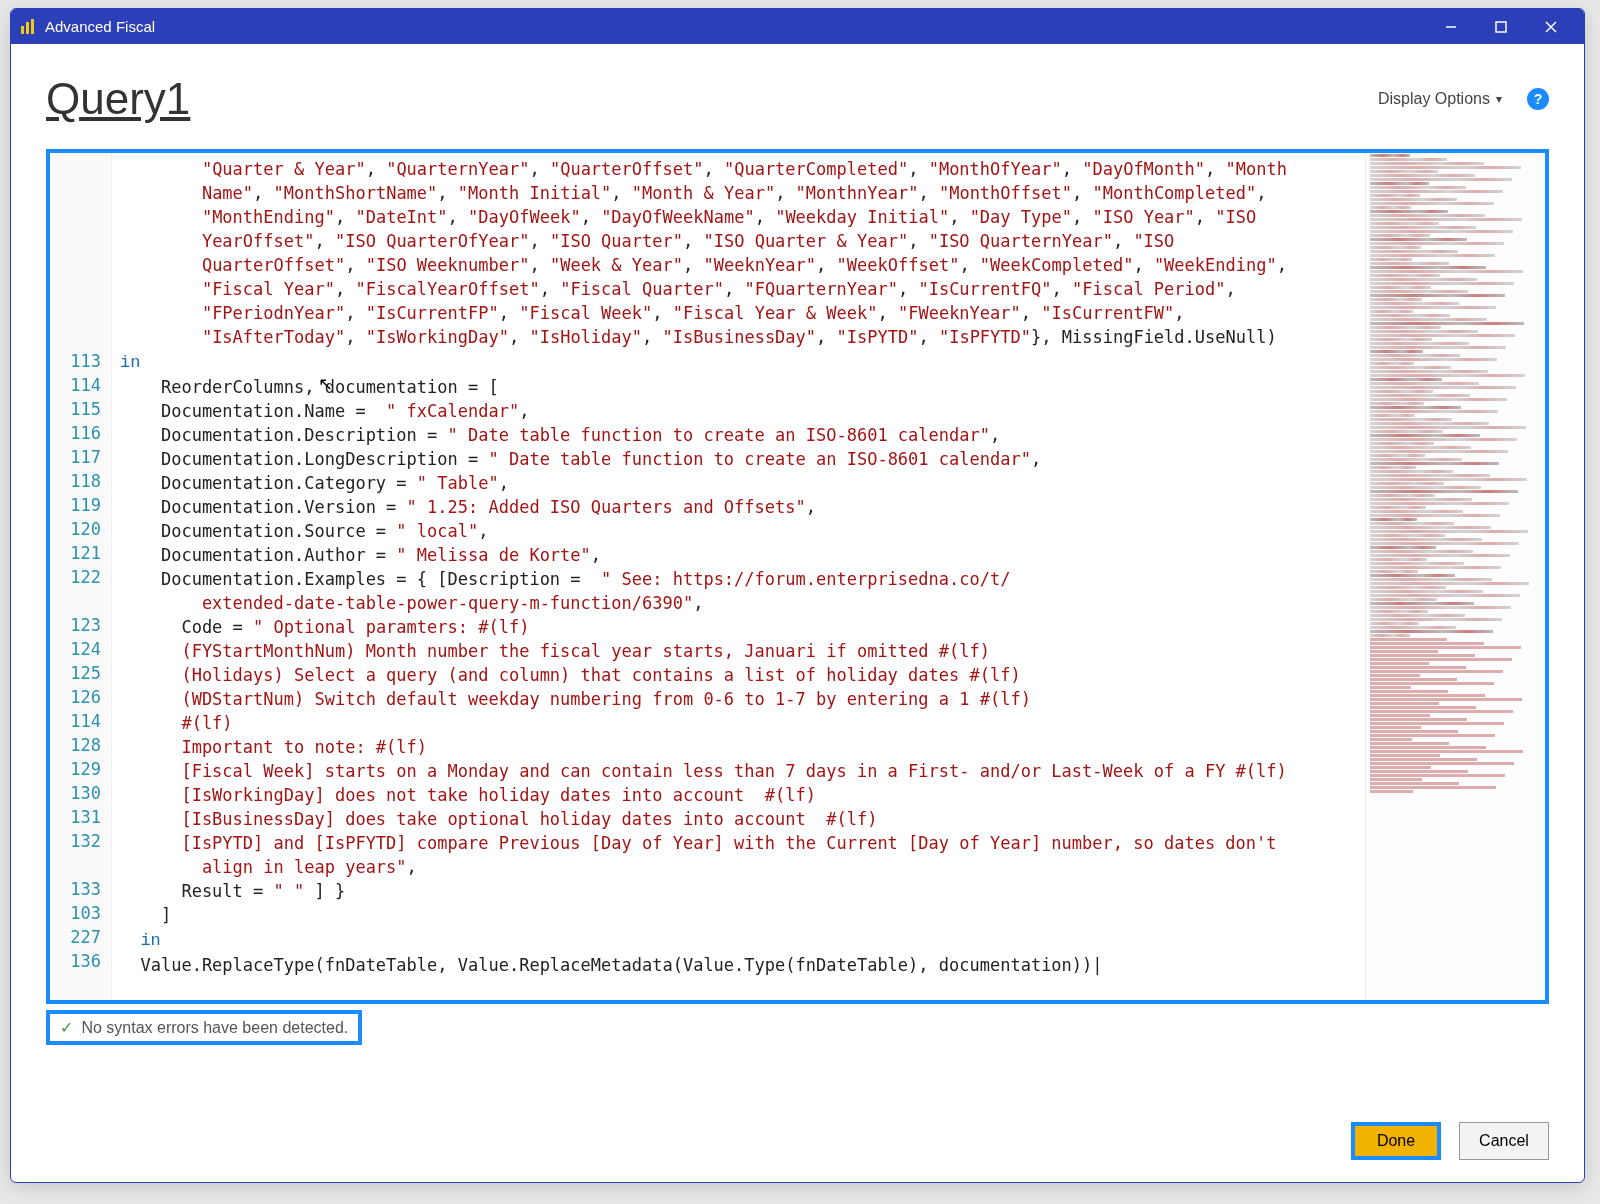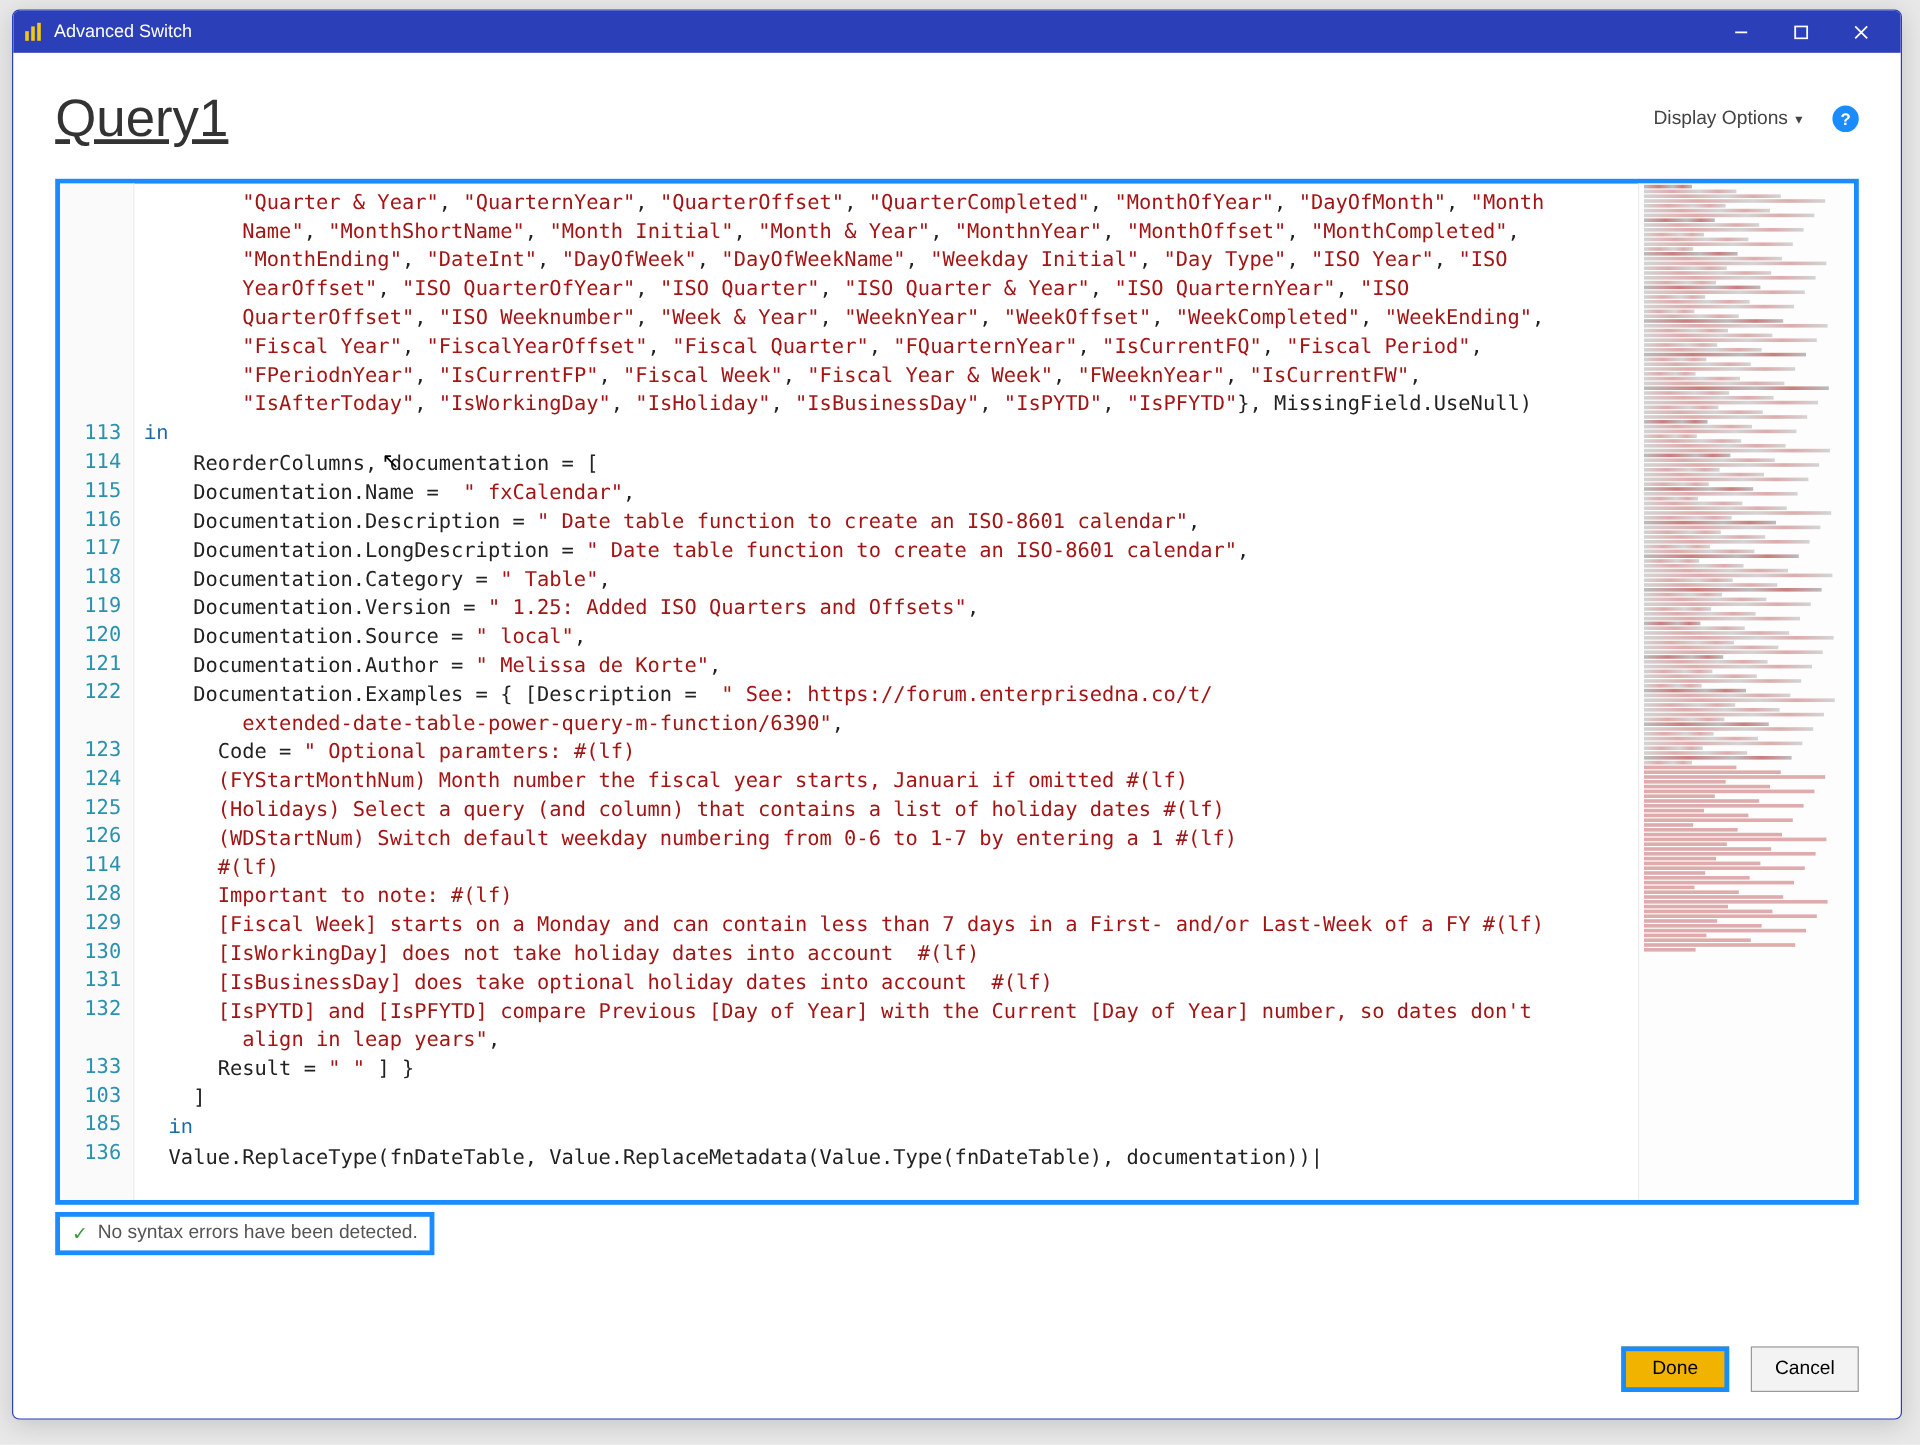--- a/index.html
+++ b/index.html
@@ -186,21 +186,21 @@
 <div class="window">
 
   <div class="titlebar">
     <span class="app-icon">
       <svg viewBox="0 0 18 18">
           <rect x="2" y="8" width="3" height="8" fill="#f2c811"></rect>
           <rect x="7" y="4" width="3" height="12" fill="#f2c811"></rect>
           <rect x="12" y="1" width="3" height="15" fill="#f2c811"></rect>
         </svg>
     </span>
-    <span class="title">Advanced Switch</span>
+    <span class="title">Advanced Fiscal</span>
     <span class="spacer"></span>
     <span class="win-btn">
         <svg width="12" height="12">
           <line x1="1" y1="6" x2="11" y2="6" stroke="#fff" stroke-width="1.5"></line>
         </svg>
       </span>
     <span class="win-btn">
         <svg width="12" height="12">
           <rect x="1" y="1" width="10" height="10" fill="none" stroke="#fff" stroke-width="1.5"></rect>
         </svg>
@@ -250,21 +250,21 @@
           <div class="ln">126</div>
           <div class="ln">114</div>
           <div class="ln">128</div>
           <div class="ln">129</div>
           <div class="ln">130</div>
           <div class="ln">131</div>
           <div class="ln">132</div>
           <div class="ln"></div>
           <div class="ln">133</div>
           <div class="ln">103</div>
-          <div class="ln">185</div>
+          <div class="ln">227</div>
           <div class="ln">136</div>
         </div>
       <div class="code-area" id="code"><div>        <span class="str">"Quarter &amp; Year"</span><span class="nm">, </span><span class="str">"QuarternYear"</span><span class="nm">, </span><span class="str">"QuarterOffset"</span><span class="nm">, </span><span class="str">"QuarterCompleted"</span><span class="nm">, </span><span class="str">"MonthOfYear"</span><span class="nm">, </span><span class="str">"DayOfMonth"</span><span class="nm">, </span><span class="str">"Month</span></div><div>        <span class="str">Name"</span><span class="nm">, </span><span class="str">"MonthShortName"</span><span class="nm">, </span><span class="str">"Month Initial"</span><span class="nm">, </span><span class="str">"Month &amp; Year"</span><span class="nm">, </span><span class="str">"MonthnYear"</span><span class="nm">, </span><span class="str">"MonthOffset"</span><span class="nm">, </span><span class="str">"MonthCompleted"</span><span class="nm">,</span></div><div>        <span class="str">"MonthEnding"</span><span class="nm">, </span><span class="str">"DateInt"</span><span class="nm">, </span><span class="str">"DayOfWeek"</span><span class="nm">, </span><span class="str">"DayOfWeekName"</span><span class="nm">, </span><span class="str">"Weekday Initial"</span><span class="nm">, </span><span class="str">"Day Type"</span><span class="nm">, </span><span class="str">"ISO Year"</span><span class="nm">, </span><span class="str">"ISO</span></div><div>        <span class="str">YearOffset"</span><span class="nm">, </span><span class="str">"ISO QuarterOfYear"</span><span class="nm">, </span><span class="str">"ISO Quarter"</span><span class="nm">, </span><span class="str">"ISO Quarter &amp; Year"</span><span class="nm">, </span><span class="str">"ISO QuarternYear"</span><span class="nm">, </span><span class="str">"ISO</span></div><div>        <span class="str">QuarterOffset"</span><span class="nm">, </span><span class="str">"ISO Weeknumber"</span><span class="nm">, </span><span class="str">"Week &amp; Year"</span><span class="nm">, </span><span class="str">"WeeknYear"</span><span class="nm">, </span><span class="str">"WeekOffset"</span><span class="nm">, </span><span class="str">"WeekCompleted"</span><span class="nm">, </span><span class="str">"WeekEnding"</span><span class="nm">,</span></div><div>        <span class="str">"Fiscal Year"</span><span class="nm">, </span><span class="str">"FiscalYearOffset"</span><span class="nm">, </span><span class="str">"Fiscal Quarter"</span><span class="nm">, </span><span class="str">"FQuarternYear"</span><span class="nm">, </span><span class="str">"IsCurrentFQ"</span><span class="nm">, </span><span class="str">"Fiscal Period"</span><span class="nm">,</span></div><div>        <span class="str">"FPeriodnYear"</span><span class="nm">, </span><span class="str">"IsCurrentFP"</span><span class="nm">, </span><span class="str">"Fiscal Week"</span><span class="nm">, </span><span class="str">"Fiscal Year &amp; Week"</span><span class="nm">, </span><span class="str">"FWeeknYear"</span><span class="nm">, </span><span class="str">"IsCurrentFW"</span><span class="nm">,</span></div><div>        <span class="str">"IsAfterToday"</span><span class="nm">, </span><span class="str">"IsWorkingDay"</span><span class="nm">, </span><span class="str">"IsHoliday"</span><span class="nm">, </span><span class="str">"IsBusinessDay"</span><span class="nm">, </span><span class="str">"IsPYTD"</span><span class="nm">, </span><span class="str">"IsPFYTD"</span><span class="nm">}, MissingField.UseNull)</span></div><div><span class="kw">in</span></div><div><span class="nm">    ReorderColumns, documentation = [</span></div><div><span class="nm">    Documentation.Name = </span><span class="str"> " fxCalendar"</span><span class="nm">,</span></div><div><span class="nm">    Documentation.Description = </span><span class="str">" Date table function to create an ISO-8601 calendar"</span><span class="nm">,</span></div><div><span class="nm">    Documentation.LongDescription = </span><span class="str">" Date table function to create an ISO-8601 calendar"</span><span class="nm">,</span></div><div><span class="nm">    Documentation.Category = </span><span class="str">" Table"</span><span class="nm">,</span></div><div><span class="nm">    Documentation.Version = </span><span class="str">" 1.25: Added ISO Quarters and Offsets"</span><span class="nm">,</span></div><div><span class="nm">    Documentation.Source = </span><span class="str">" local"</span><span class="nm">,</span></div><div><span class="nm">    Documentation.Author = </span><span class="str">" Melissa de Korte"</span><span class="nm">,</span></div><div><span class="nm">    Documentation.Examples = { [Description =  </span><span class="str">" See: https://forum.enterprisedna.co/t/</span></div><div><span class="str">        extended-date-table-power-query-m-function/6390"</span><span class="nm">,</span></div><div><span class="nm">      Code = </span><span class="str">" Optional paramters: #(lf)</span></div><div><span class="str">      (FYStartMonthNum) Month number the fiscal year starts, Januari if omitted #(lf)</span></div><div><span class="str">      (Holidays) Select a query (and column) that contains a list of holiday dates #(lf)</span></div><div><span class="str">      (WDStartNum) Switch default weekday numbering from 0-6 to 1-7 by entering a 1 #(lf)</span></div><div><span class="str">      #(lf)</span></div><div><span class="str">      Important to note: #(lf)</span></div><div><span class="str">      [Fiscal Week] starts on a Monday and can contain less than 7 days in a First- and/or Last-Week of a FY #(lf)</span></div><div><span class="str">      [IsWorkingDay] does not take holiday dates into account  #(lf)</span></div><div><span class="str">      [IsBusinessDay] does take optional holiday dates into account  #(lf)</span></div><div><span class="str">      [IsPYTD] and [IsPFYTD] compare Previous [Day of Year] with the Current [Day of Year] number, so dates don't</span></div><div><span class="str">        align in leap years"</span><span class="nm">,</span></div><div><span class="nm">      Result = </span><span class="str">" "</span><span class="nm"> ] }</span></div><div><span class="nm">    ]</span></div><div><span class="kw">  in</span></div><div><span class="nm">  Value.ReplaceType(fnDateTable, Value.ReplaceMetadata(Value.Type(fnDateTable), documentation))</span><span class="nm">|</span></div></div>
       <div class="minimap" id="minimap">
           <div class="mm-line dark" style="width: 40px;"></div>
           <div class="mm-line" style="width: 77px;"></div>
           <div class="mm-line" style="width: 114px;"></div>
           <div class="mm-line" style="width: 151px;"></div>
           <div class="mm-line" style="width: 68px;"></div>
           <div class="mm-line" style="width: 105px;"></div>

